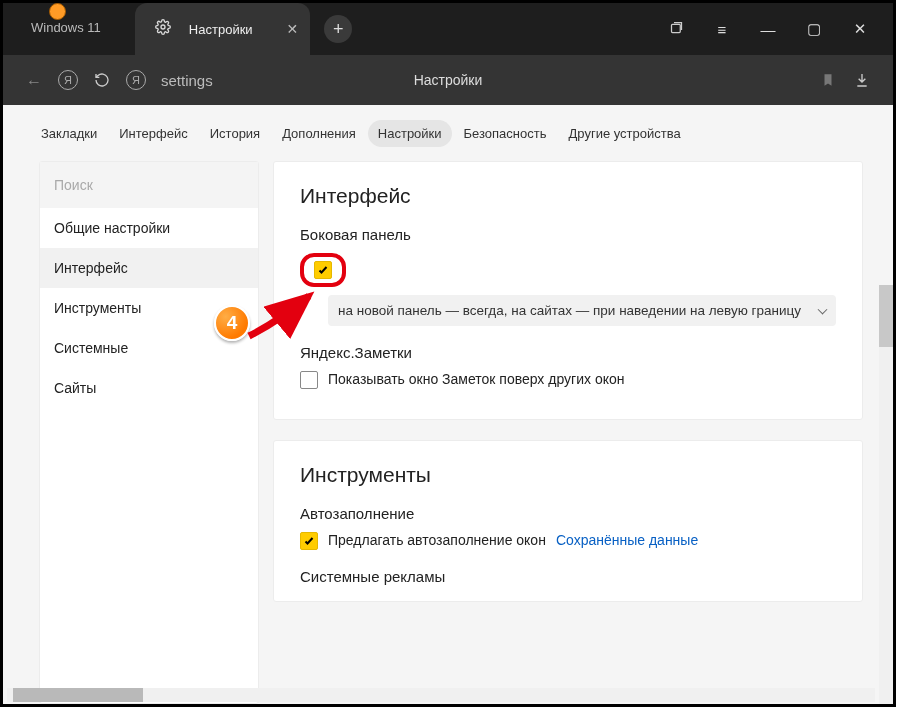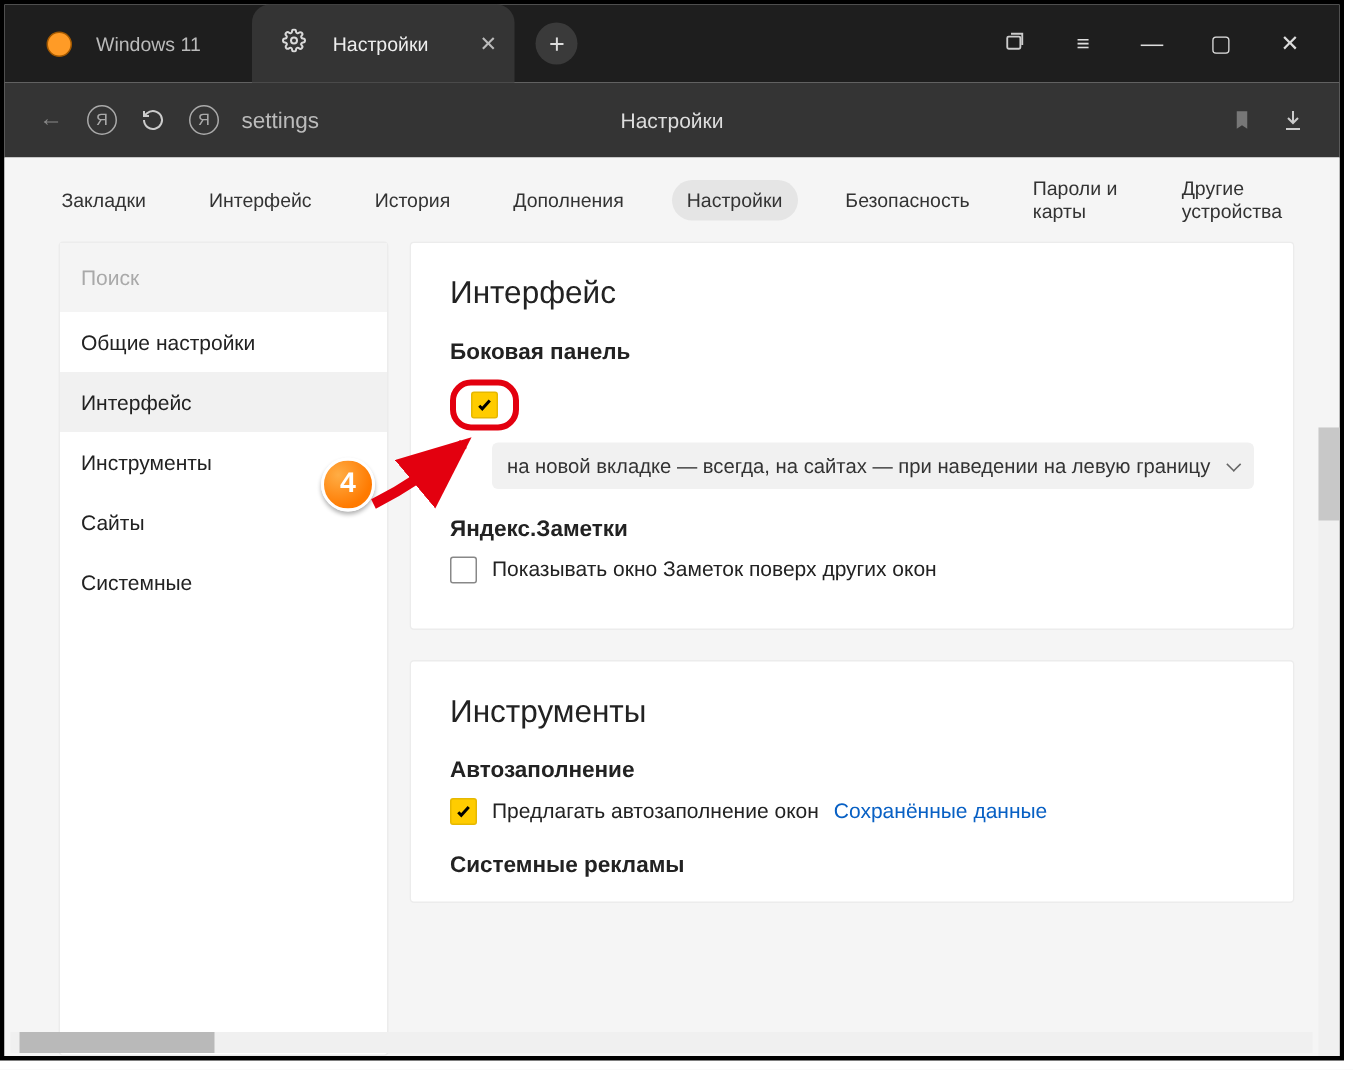--- a/index.html
+++ b/index.html
@@ -1,49 +1,49 @@
 <!DOCTYPE html>
 <html><head>
 <meta charset="utf-8">
 <style>
   * { box-sizing: border-box; margin: 0; padding: 0; font-family: Arial, Helvetica, sans-serif; }
   body { width: 902px; height: 713px; background: #fff; overflow: hidden; position: relative; }
   .outer { width: 896px; height: 707px; border: 3px solid #000; margin: 0; position: relative; background: #fff; }
   .titlebar { height: 52px; background: #1e1e1e; display: flex; align-items: center; position: relative; }
-  .tab1 { display: flex; align-items: center; height: 52px; padding: 0 16px 0 28px; cursor: pointer; }
+  .tab1 { display: flex; align-items: center; height: 52px; padding: 0 16px 0 28px; cursor: pointer; flex-direction: column; }
   .tab1 .favicon { width: 17px; height: 17px; border-radius: 50%; background: #ff9b26; margin-right: 16px; border:1px solid #a55a00; }
   .tab1 .label { color: #bababa; font-size: 13px; }
   .tab2 { display: flex; align-items: center; height: 52px; padding: 0 12px 0 20px; background: #343434; border-radius: 12px 12px 0 0; margin-left: 18px; }
   .tab2 .gear { color: #d9d9d9; margin-right: 18px; }
   .tab2 .label { color: #eee; font-size: 13px; }
   .tab2 .close { color: #bbb; margin-left: 34px; font-size: 14px; cursor: pointer; }
   .newtab { width: 28px; height: 28px; border-radius: 50%; background: #3a3a3a; color: #ddd; font-size: 18px; display: flex; align-items: center; justify-content: center; margin-left: 14px; cursor: pointer; }
   .winctl { position: absolute; right: 10px; top: 0; height: 52px; display: flex; align-items: center; color: #ddd; }
   .winctl > div { width: 46px; text-align: center; font-size: 15px; cursor: pointer; }
   .addrbar { height: 50px; background: #343434; display: flex; align-items: center; padding: 0 14px; }
   .abbtn { width: 34px; height: 34px; display: flex; align-items: center; justify-content: center; color: #ccc; cursor: pointer; }
   .abbtn.bare { color: #888; }
   .yicon { width: 20px; height: 20px; border: 1.5px solid #aaa; border-radius: 50%; color: #aaa; font-size: 11px; display: flex; align-items: center; justify-content: center; }
   .urltext { color: #bbb; font-size: 15px; margin-left: 8px; }
   .pagetitle { color: #ddd; font-size: 14px; position: absolute; left: 50%; transform: translateX(-50%); }
   .rightaddr { margin-left: auto; display: flex; }
   .content { height: calc(100% - 102px); background: #f5f5f5; position: relative; overflow: hidden; }
-  .topnav { height: 56px; display: flex; align-items: center; padding: 0 28px; gap: 22px; }
+  .topnav { height: 56px; display: flex; align-items: center; padding: 0 28px; gap: 2px; }
   .topnav .nitem { color: #333; font-size: 13px; padding: 6px 10px; cursor: pointer; border-radius: 14px; }
   .topnav .nitem.active { background: #e5e5e5; }
   .main { display: flex; padding: 0 16px 0 36px; height: calc(100% - 56px); }
   .sidebar { width: 220px; background: #fff; border-radius: 3px; border: 1px solid #ececec; display: flex; flex-direction: column; }
   .sidebar input { border: none; background: #f4f4f4; height: 46px; padding: 0 14px; font-size: 14px; color: #8b5cf6; outline: none; }
   .sidebar input::placeholder { color: #a9a9a9; }
   .sitem { padding: 12px 14px; font-size: 14px; color: #222; cursor: pointer; }
   .sitem.active { background: #f1f1f1; }
   .panel-area { flex: 1; margin-left: 14px; margin-right: 14px; overflow: hidden; position: relative; }
   .panel { background: #fff; border: 1px solid #ececec; border-radius: 3px; padding: 22px 26px; margin-bottom: 20px; position: relative; }
   .panel h2 { font-size: 21px; font-weight: 400; color: #222; margin-bottom: 8px; }
-  .panel h3 { font-size: 15px; font-weight: 700; color: #222; margin-top: 18px; margin-bottom: 10px; }
+  .panel h3 { font-size: 15px; font-weight: 400; color: #222; margin-top: 18px; margin-bottom: 10px; }
   .cbrow { display: flex; gap: 10px; font-size: 14px; color: #222; margin: 8px 0; }
   .cb { width: 18px; height: 18px; border: 1.5px solid #888; border-radius: 2px; display: flex; align-items: center; justify-content: center; cursor: pointer; flex-shrink: 0; }
   .cb.checked { background: #ffcc00; border-color: #e6b800; }
   .cb.checked svg { display: block; }
   .cb svg { display: none; }
   .selectrow { margin: 8px 0 4px 28px; }
   .selectbox { background: #f1f1f1; border-radius: 4px; padding: 8px 28px 8px 10px; font-size: 13.5px; color: #333; position: relative; cursor: pointer; display: inline-block; width: 100%; }
   .selectbox::after { content: ""; position: absolute; right: 10px; top: 50%; width: 6px; height: 6px; border-right: 1px solid #666; border-bottom: 1px solid #666; transform: translateY(-70%) rotate(45deg); }
   .highlight-box { border: 4px solid #e3000f; border-radius: 14px; padding: 4px 10px; display: inline-flex; align-items: center; gap: 10px; }
   .link { color: #0860c4; cursor: pointer; }
@@ -117,47 +117,46 @@
   </div>
 
   <div class="content">
     <div class="topnav">
       <span class="nitem">Закладки</span>
       <span class="nitem">Интерфейс</span>
       <span class="nitem">История</span>
       <span class="nitem">Дополнения</span>
       <span class="nitem active">Настройки</span>
       <span class="nitem">Безопасность</span>
-      <span class="nitem">Пароли и карты</span>
       <span class="nitem">Другие устройства</span>
     </div>
 
     <div class="main">
       <div class="sidebar">
         <input type="text" placeholder="Поиск" style="">
         <div class="sitem">Общие настройки</div>
         <div class="sitem active">Интерфейс</div>
         <div class="sitem">Инструменты</div>
+        <div class="sitem">Системные</div>
         <div class="sitem">Сайты</div>
-        <div class="sitem">Системные</div>
       </div>
 
       <div class="panel-area">
         <div class="panel">
           <h2>Интерфейс</h2>
           <h3>Боковая панель</h3>
           <div class="highlight-box">
             <div class="cb checked">
               <svg width="12" height="12" viewBox="0 0 24 24" fill="none" stroke="#000" stroke-width="4">
                   <path d="M5 13l4 4 10-11"></path>
                 </svg>
             </div>
           </div>
           <div class="selectrow">
-            <div class="selectbox">на новой вкладке — всегда, на сайтах — при наведении на левую границу</div>
+            <div class="selectbox">на новой панель — всегда, на сайтах — при наведении на левую границу</div>
           </div>
           <h3>Яндекс.Заметки</h3>
           <div class="cbrow">
             <div class="cb">
               
             </div>
             <span>Показывать окно Заметок поверх других окон</span>
           </div>
         </div>
 

